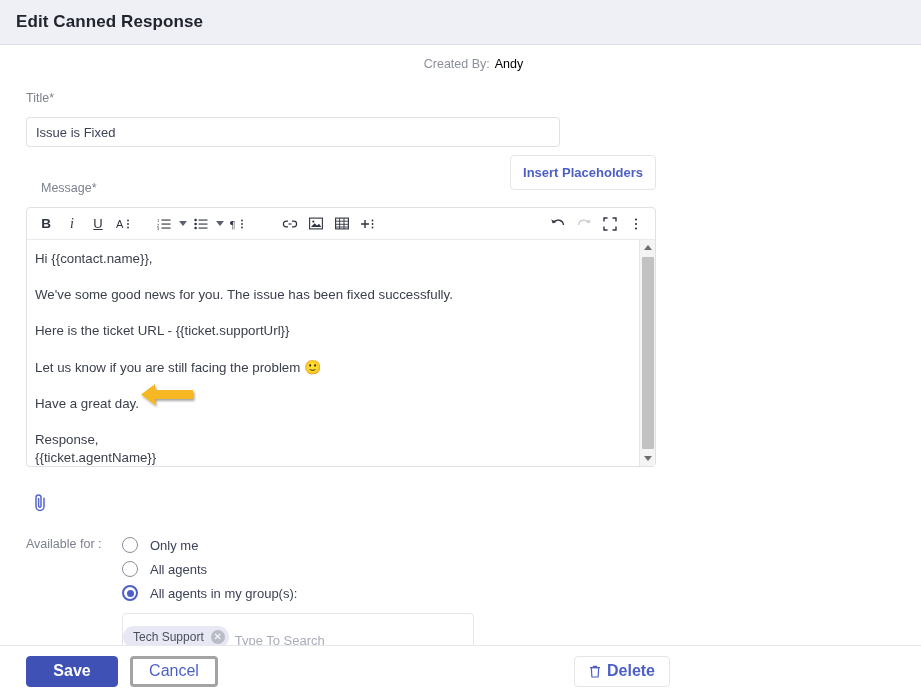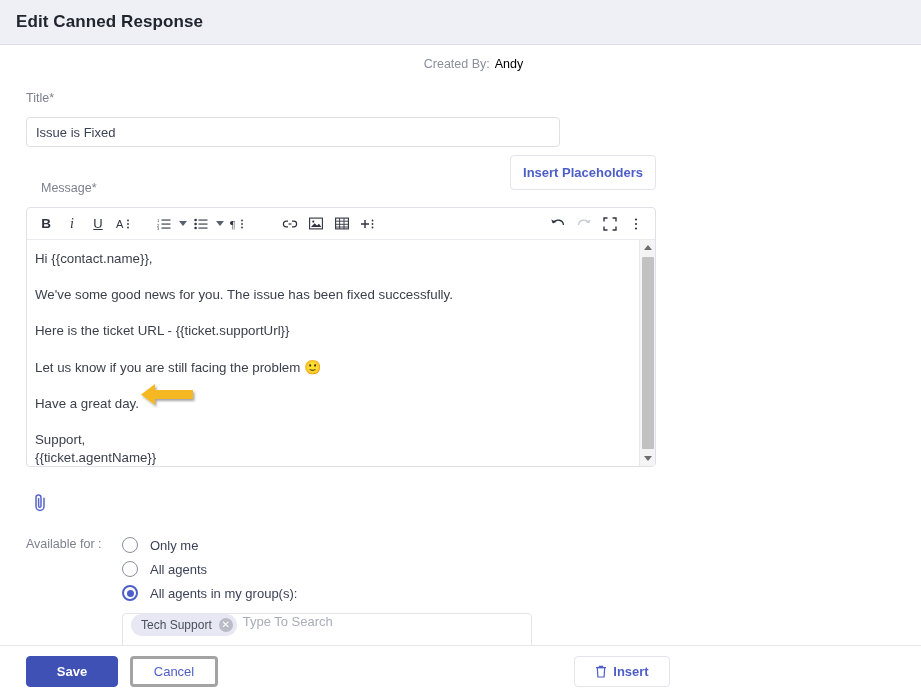--- a/index.html
+++ b/index.html
@@ -261,28 +261,28 @@
     border-radius: 50%;
     background: #4d5fc7;
   }
   .radio-label {
     font-size: 13px;
     color: #3c4257;
   }
   .tag-input-wrap {
     margin-top: 8px;
     margin-left: 0px;
-    width: 410px;
+    width: 352px;
     height: 36px;
     border: 1px solid #e3e5ea;
     border-radius: 4px;
     background: #fff;
     display: flex;
-    align-items: flex-start;
-    padding: 0 8px;
+    align-items: flex-end;
+    padding: 0 0;
     box-sizing: border-box;
   }
   .chip {
     display: flex;
     align-items: center;
     background: #e7e8f3;
     border-radius: 11px;
     height: 22px;
     padding: 0 4px 0 10px;
     font-size: 12px;
@@ -316,21 +316,21 @@
     border-top: 1px solid #e6e8ed;
     background: #fff;
     display: flex;
     align-items: center;
     padding: 0 24px 0 26px;
     box-sizing: border-box;
   }
   .btn {
     height: 31px;
     border-radius: 4px;
-    font-size: 13px;
+    font-size: 16px;
     font-family: "Liberation Sans", sans-serif;
     cursor: pointer;
     display: flex;
     align-items: center;
     justify-content: center;
     box-sizing: border-box;
   }
   .btn-save {
     width: 92px;
     background: #3f51b5;
@@ -502,21 +502,21 @@
     <div class="editor-area">
       <div class="editor-content">
         <p>Hi {{contact.name}},</p>
         <p>We've some good news for you. The issue has been fixed successfully.</p>
         <p>Here is the ticket URL - {{ticket.supportUrl}}</p>
         <p>
           <span>Let us know if you are still facing the problem</span>
           <span class="emoji">🙂</span>
         </p>
         <p>Have a great day.</p>
-        <p class="tight">Support,</p>
+        <p class="tight">Response,</p>
         <p class="tight">{{ticket.agentName}}</p>
       </div>
 
       <div class="scroll-track">
         <div class="scroll-arrow">
             <div class="tri up"></div>
           </div>
         <div class="scroll-thumb"></div>
         <div class="scroll-arrow bottom">
             <div class="tri down"></div>
@@ -574,15 +574,15 @@
 
 <div class="footer">
   <button class="btn btn-save">Save</button>
   <button class="btn btn-cancel">Cancel</button>
   <button class="btn btn-delete">
     <svg width="12" height="13" viewBox="0 0 12 13">
       <path d="M1 2.6 H11" stroke="#4d5fc7" stroke-width="1.2"></path>
       <path d="M4.4 2.6 V1.3 H7.6 V2.6" fill="none" stroke="#4d5fc7" stroke-width="1.2"></path>
       <path d="M2.3 2.6 H9.7 L9.1 12 H2.9 Z" fill="none" stroke="#4d5fc7" stroke-width="1.2"></path>
     </svg>
-    <span>Insert</span>
+    <span>Delete</span>
   </button>
 </div>
 
 </body></html>

